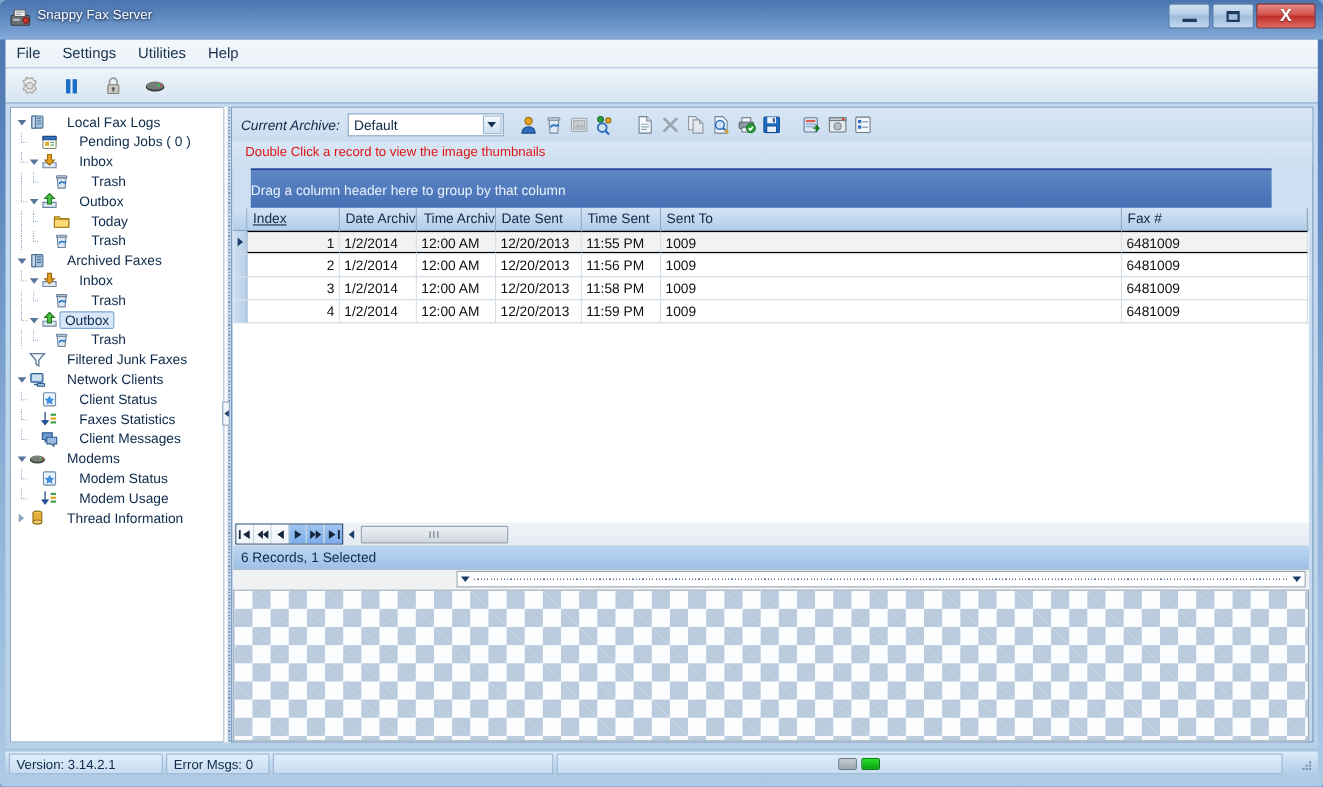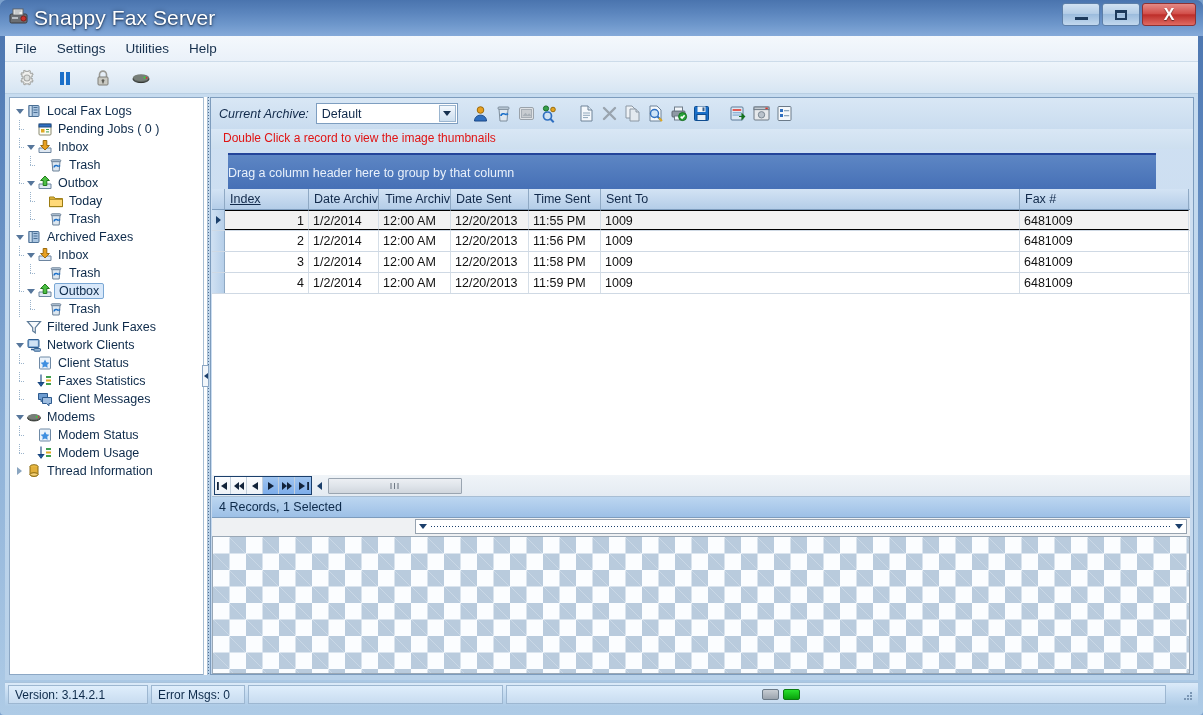--- a/index.html
+++ b/index.html
@@ -31,21 +31,21 @@
     position: absolute; left: 200px; top: 1px;
     font-size: 10px; color: rgba(255,255,255,0.13);
     white-space: nowrap; letter-spacing: .3px;
   }
   .title-icon {
     position: absolute; left: 9px; top: 7px;
     width: 19px; height: 19px;
   }
   .title-text {
     position: absolute; left: 34px; top: 6px;
-    font-size: 21px; color: #ffffff;
+    font-size: 12px; color: #ffffff;
     text-shadow: 0 1px 2px rgba(10,30,60,.85), 0 0 4px rgba(10,30,60,.5);
     letter-spacing: .1px;
   }
 
   .winbtns { position: absolute; right: 7px; top: 3px; display: flex; gap: 2px; }
   .winbtn {
     width: 38px; height: 23px;
     border: 1px solid #5d7fa8;
     border-radius: 3px;
     background: linear-gradient(to bottom, #d2e2f2 0%, #b4cde6 45%, #9cbcdd 50%, #c2d8ee 100%);
@@ -97,21 +97,21 @@
     width: 197px; height: 578px;
     background: #ffffff;
     border: 1px solid #8ca7c4;
     overflow: hidden;
   }
   .tree { padding: 4px 0 0 4px; }
   .tnode {
     display: flex; align-items: center; height: 18px;
     font-size: 12.5px; color: #0d2a4a; white-space: nowrap; cursor: default;
   }
-  .tnode .lbl { margin-left: 5px; }
+  .tnode .lbl { margin-left: 19px; }
   .tnode.sel .lbl {
     background: #d8e8fa; border: 1px solid #7aa7d4; border-radius: 2px;
     padding: 0 4px; margin-left: 1px;
   }
   .exp {
     width: 11px; height: 11px; flex: 0 0 11px;
     display: flex; align-items: center; justify-content: center;
     font-size: 8px; color: #4a6c90;
   }
   .arrow-down { width:0;height:0;border-left:4px solid transparent;border-right:4px solid transparent;border-top:5px solid #56769b; }
@@ -838,21 +838,21 @@
             </div>
           </div>
         <div class="nav-left-sep">
           <i style="width:0;height:0;border-top:4px solid transparent;border-bottom:4px solid transparent;border-right:5px solid #1b3f6b"></i>
         </div>
         <div class="hscroll">
           <span class="grip">III</span>
         </div>
       </div>
 
-      <div class="statusgrid">4 Records, 1 Selected</div>
+      <div class="statusgrid">6 Records, 1 Selected</div>
 
       <div class="thumbbar">
         <div class="thumb-dd">
           <i class="tri-dn"></i>
           <span class="dotline"></span>
           <i class="tri-dn"></i>
         </div>
       </div>
 
       <div class="checkerpanel"></div>

